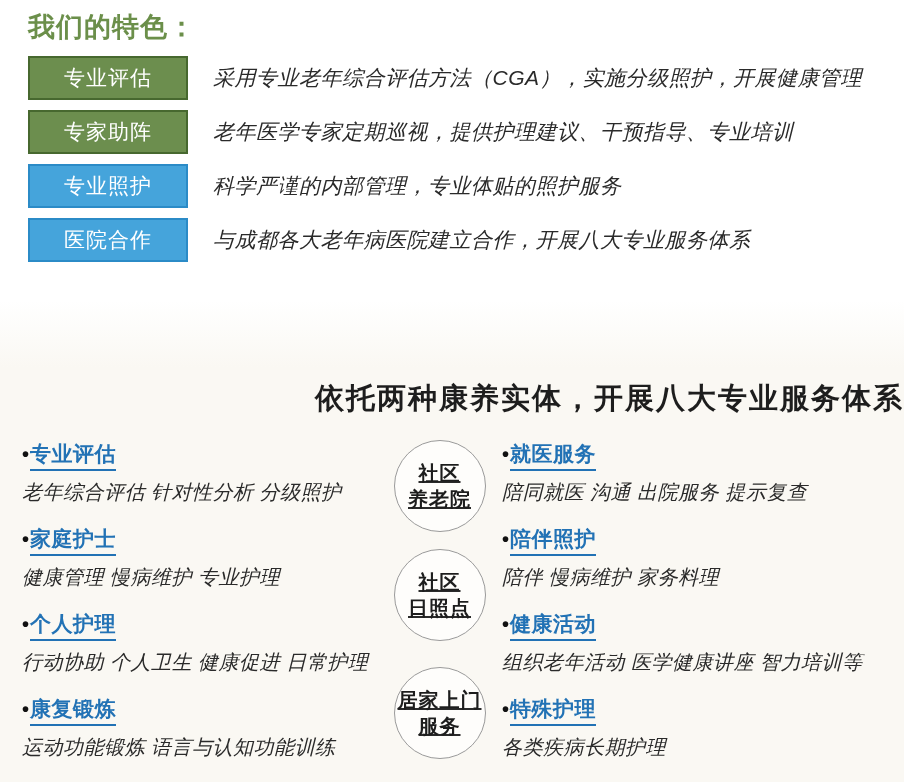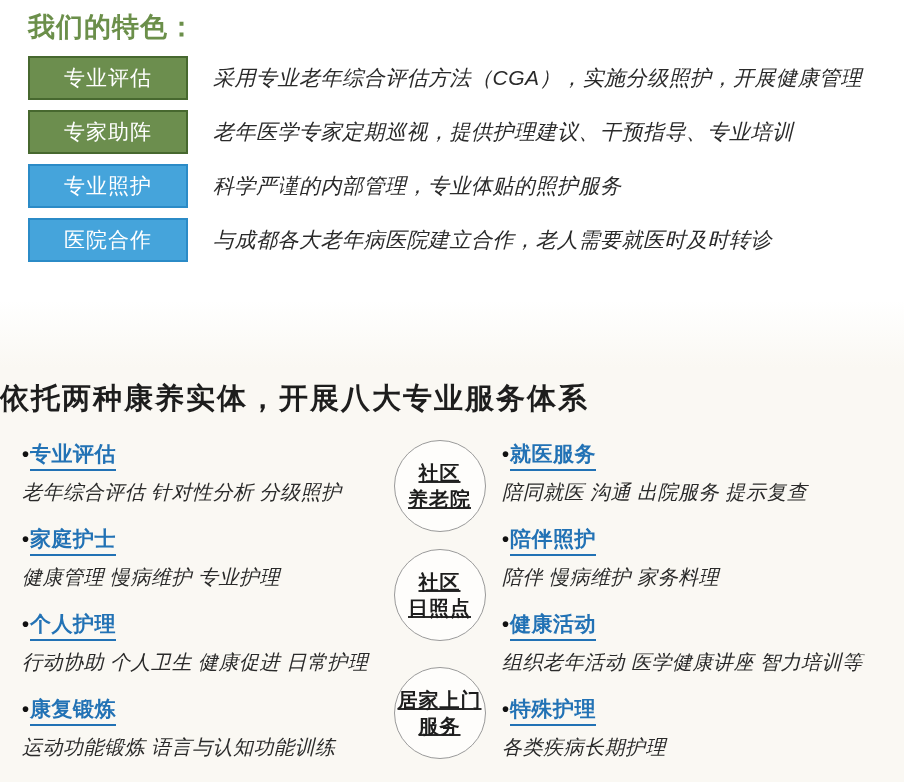--- a/index.html
+++ b/index.html
@@ -29,21 +29,21 @@
   }
   .tag.green{background:var(--green);border:2px solid var(--green-border);}
   .tag.blue{background:var(--blue);border:2px solid var(--blue-border);}
   .feature-desc{margin-left:25px;font-size:21px;letter-spacing:0.5px;color:var(--text-dark);font-style:italic;}
   
   .services{
     position:absolute;top:300px;left:0;width:904px;height:482px;box-sizing:border-box;
     background:linear-gradient(#ffffff 0%, var(--section-bg) 14%, var(--section-bg) 100%);
   }
   .services-title{
-    margin:82px 0 0 0;text-align:left;font-size:29px;font-weight:bold;
+    margin:82px 0 0 0;text-align:right;font-size:29px;font-weight:bold;
     color:#1d1d1d;letter-spacing:2px;line-height:32px;
   }
   .columns{display:flex;margin-top:26px;padding:0 14px 0 22px;box-sizing:border-box;}
   .col-left{flex:0 0 355px;}
   .col-mid{flex:0 0 125px;display:flex;flex-direction:column;align-items:center;text-decoration:underline;}
   .col-right{flex:1 1 auto;}
   .svc-item{margin-bottom:19px;}
   .svc-head{display:flex;align-items:baseline;line-height:28px;}
   .bullet{font-size:20px;font-weight:bold;color:#111;margin-right:1px;}
   .svc-link{
@@ -78,21 +78,21 @@
     <div class="feature-desc">老年医学专家定期巡视，提供护理建议、干预指导、专业培训</div>
   </div>
 
   <div class="feature-row">
     <div class="tag blue">专业照护</div>
     <div class="feature-desc">科学严谨的内部管理，专业体贴的照护服务</div>
   </div>
 
   <div class="feature-row">
     <div class="tag blue">医院合作</div>
-    <div class="feature-desc">与成都各大老年病医院建立合作，老人需要就医时及时转诊</div>
+    <div class="feature-desc">与成都各大老年病医院建立合作，开展八大专业服务体系</div>
   </div>
 </section>
 
 <section class="services">
   <h2 class="services-title">依托两种康养实体，开展八大专业服务体系</h2>
 
   <div class="columns">
 
     <div class="col-left">
       <div class="svc-item">

